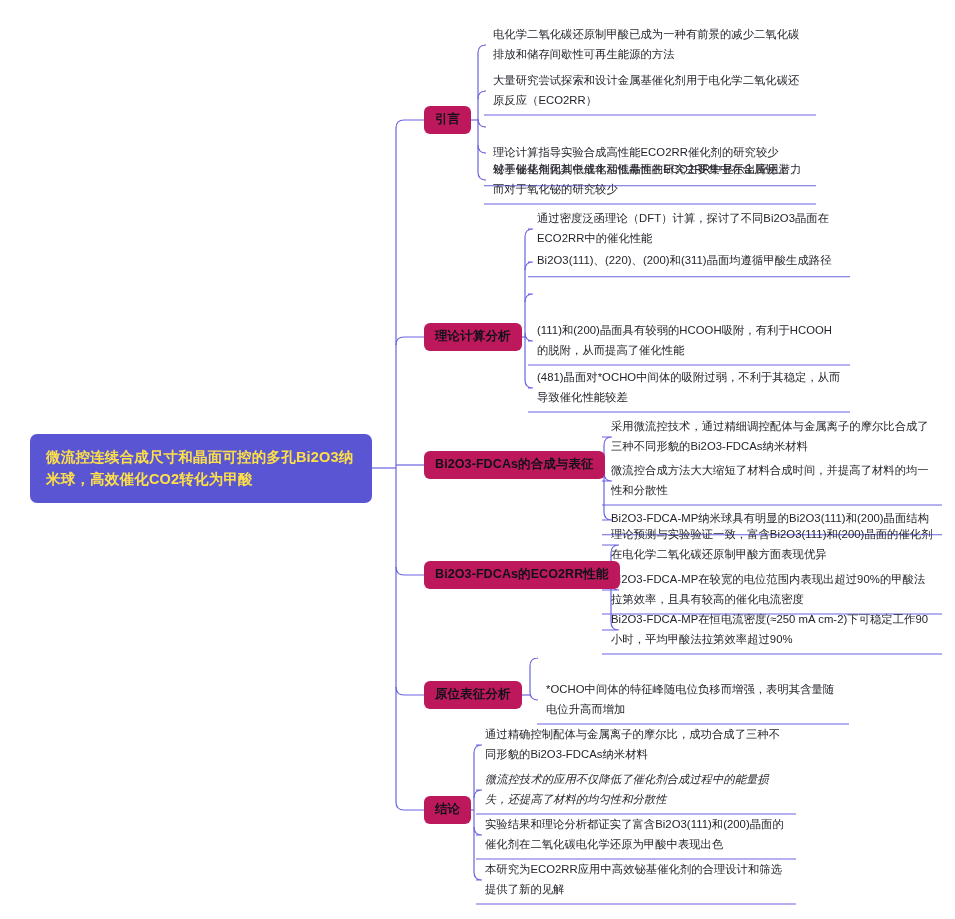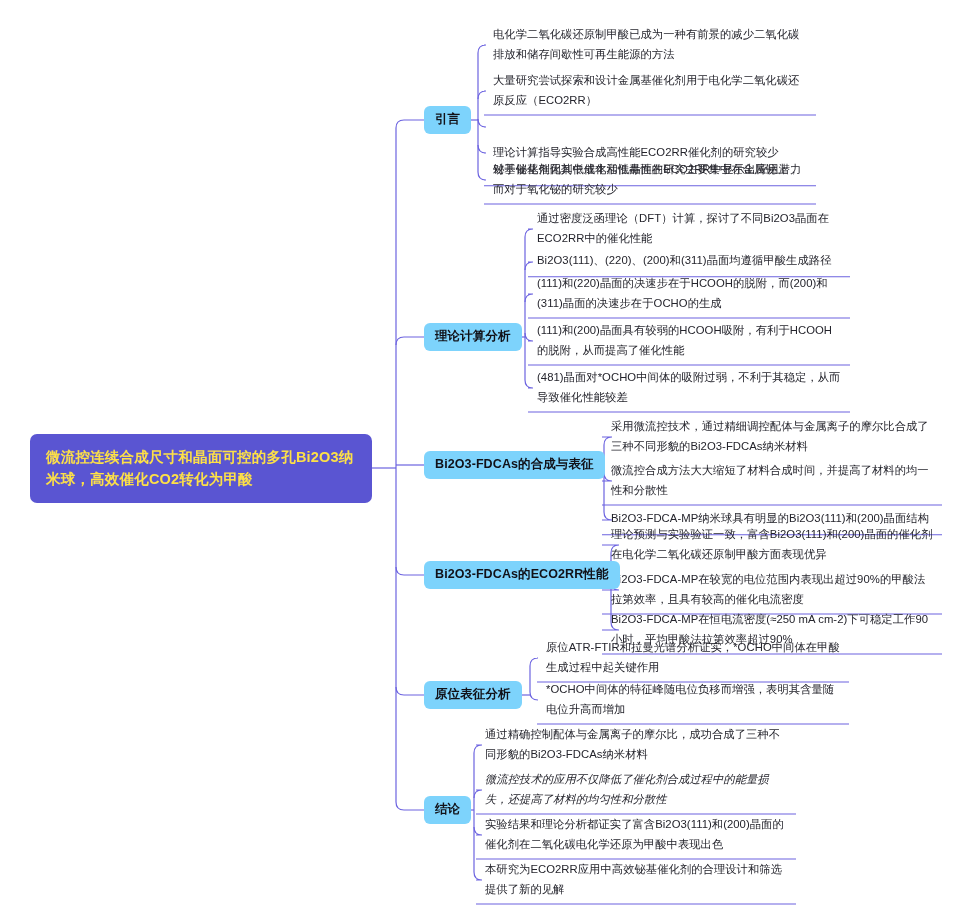--- a/index.html
+++ b/index.html
@@ -36,21 +36,21 @@
     font-size: 14.5px;
     font-weight: 700;
     line-height: 22px;
     letter-spacing: 0.2px;
     z-index: 5;
   }
 
   
   .topic {
     position: absolute;
-    background: #7dd3fc;
+    background: #be185d;
     border-radius: 6px;
     padding: 5px 11px 6px 11px;
     font-size: 12.5px;
     font-weight: 700;
     color: #111118;
     white-space: nowrap;
     line-height: 17px;
     letter-spacing: 0.1px;
     z-index: 4;
     transform: translateY(-50%);
@@ -127,36 +127,34 @@
   <div class="topic" style="left:424px; top:120px;">引言</div>
   <div class="leaf" style="left:484px; top:45px; width:332px;">电化学二氧化碳还原制甲酸已成为一种有前景的减少二氧化碳排放和储存间歇性可再生能源的方法</div>
   <div class="leaf underline" style="left:484px; top:91px; width:332px;">大量研究尝试探索和设计金属基催化剂用于电化学二氧化碳还原反应（ECO2RR）</div>
   <div class="leaf underline" style="left:484px; top:127px; width:332px;margin-top:44px;">铋基催化剂因其低成本和低毒性在ECO2RR中显示出应用潜力</div>
   <div class="leaf" style="left:484px; top:153px; width:332px;">理论计算指导实验合成高性能ECO2RR催化剂的研究较少</div>
   <div class="leaf underline" style="left:484px; top:180px; width:332px;">对于铋基催化剂中催化活性晶面的研究主要集中在金属铋上，而对于氧化铋的研究较少</div>
 
   <div class="topic" style="left:424px; top:337px;">理论计算分析</div>
   <div class="leaf" style="left:528px; top:229px; width:322px;">通过密度泛函理论（DFT）计算，探讨了不同Bi2O3晶面在ECO2RR中的催化性能</div>
   <div class="leaf underline" style="left:528px; top:262px; width:322px;">Bi2O3(111)、(220)、(200)和(311)晶面均遵循甲酸生成路径</div>
-  <div class="leaf underline" style="left:528px; top:294px; width:322px;">(111)和(220)晶面的决速步在于HCOOH的脱附，而(200)和(311)晶面的决速步在于OCHO的生成</div>
   <div class="leaf underline" style="left:528px; top:341px; width:322px;">(111)和(200)晶面具有较弱的HCOOH吸附，有利于HCOOH的脱附，从而提高了催化性能</div>
   <div class="leaf underline" style="left:528px; top:388px; width:322px;">(481)晶面对*OCHO中间体的吸附过弱，不利于其稳定，从而导致催化性能较差</div>
 
   <div class="topic" style="left:424px; top:465px;">Bi2O3-FDCAs的合成与表征</div>
   <div class="leaf" style="left:602px; top:437px; width:340px;">采用微流控技术，通过精细调控配体与金属离子的摩尔比合成了三种不同形貌的Bi2O3-FDCAs纳米材料</div>
   <div class="leaf underline" style="left:602px; top:481px; width:340px;">微流控合成方法大大缩短了材料合成时间，并提高了材料的均一性和分散性</div>
   <div class="leaf underline" style="left:602px; top:520px; width:340px;">Bi2O3-FDCA-MP纳米球具有明显的Bi2O3(111)和(200)晶面结构</div>
 
   <div class="topic" style="left:424px; top:575px;">Bi2O3-FDCAs的ECO2RR性能</div>
   <div class="leaf" style="left:602px; top:545px; width:340px;">理论预测与实验验证一致，富含Bi2O3(111)和(200)晶面的催化剂在电化学二氧化碳还原制甲酸方面表现优异</div>
   <div class="leaf underline" style="left:602px; top:590px; width:340px;">Bi2O3-FDCA-MP在较宽的电位范围内表现出超过90%的甲酸法拉第效率，且具有较高的催化电流密度</div>
   <div class="leaf underline" style="left:602px; top:630px; width:340px;">Bi2O3-FDCA-MP在恒电流密度(≈250 mA cm-2)下可稳定工作90小时，平均甲酸法拉第效率超过90%</div>
 
   <div class="topic" style="left:424px; top:695px;">原位表征分析</div>
-  <div class="leaf underline" style="left:537px; top:658px; width:312px;">原位ATR-FTIR和拉曼光谱分析证实，*OCHO中间体在甲酸生成过程中起关键作用</div>
   <div class="leaf underline" style="left:537px; top:700px; width:312px;">*OCHO中间体的特征峰随电位负移而增强，表明其含量随电位升高而增加</div>
 
   <div class="topic" style="left:424px; top:810px;">结论</div>
   <div class="leaf" style="left:476px; top:745px; width:320px;">通过精确控制配体与金属离子的摩尔比，成功合成了三种不同形貌的Bi2O3-FDCAs纳米材料</div>
   <div class="leaf underline" style="left:476px; top:790px; width:320px;font-style:italic;">微流控技术的应用不仅降低了催化剂合成过程中的能量损失，还提高了材料的均匀性和分散性</div>
   <div class="leaf underline" style="left:476px; top:835px; width:320px;">实验结果和理论分析都证实了富含Bi2O3(111)和(200)晶面的催化剂在二氧化碳电化学还原为甲酸中表现出色</div>
   <div class="leaf underline" style="left:476px; top:880px; width:320px;">本研究为ECO2RR应用中高效铋基催化剂的合理设计和筛选提供了新的见解</div>
 
 </div>
 

